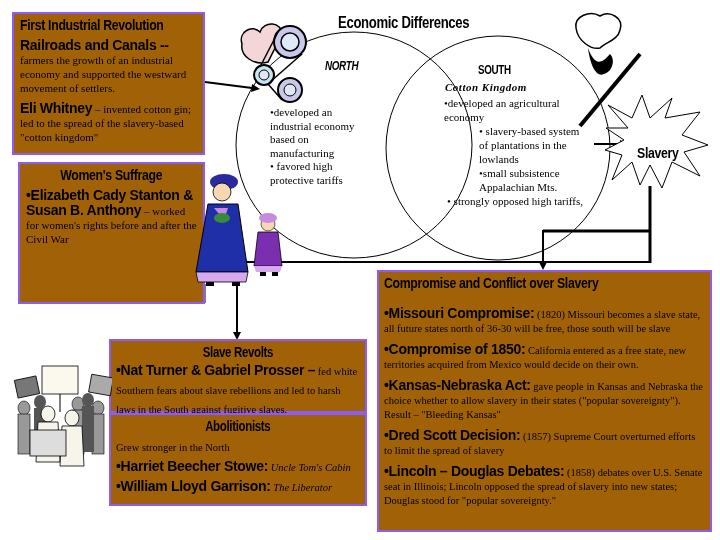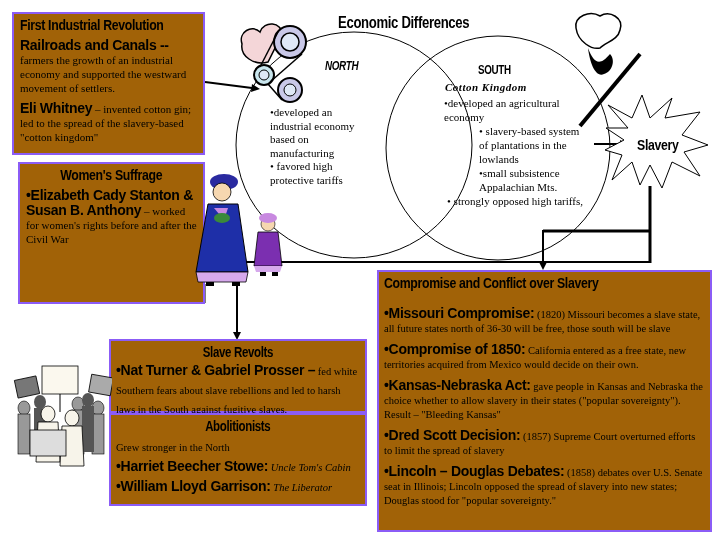--- a/index.html
+++ b/index.html
@@ -123,21 +123,21 @@
   <div>•developed an agricultural</div>
   <div>economy</div>
   <div style="padding-left:35px;">• slavery-based system</div>
   <div style="padding-left:35px;">of plantations in the</div>
   <div style="padding-left:35px;">lowlands</div>
   <div style="padding-left:35px;">•small subsistence</div>
   <div style="padding-left:35px;">Appalachian Mts.</div>
   <div style="padding-left:3px;">• strongly opposed high tariffs,</div>
 </div>
 
-<div class="abs" style="left:637px;top:136px;">
+<div class="abs" style="left:637px;top:144px;">
   <span class="hd" style="font-size:15px;">Slavery</span>
 </div>
 
 <div class="box" style="left:377px;top:270px;width:335px;height:262px;padding:2px 5px;">
   <div class="hd" style="font-size:15px;">Compromise and Conflict  over Slavery</div>
   <div class="t" style="margin-top:14px;font-size:10.5px;line-height:14px;">
     <p class="p"><span class="b">•Missouri Compromise:</span><span> (1820) Missouri becomes a slave state, all future states north of 36-30 will be free, those south will be slave</span></p>
     <p class="p"><span class="b">•Compromise of 1850:</span><span>  California entered as a free state, new territories acquired from Mexico would decide on their own.</span></p>
     <p class="p"><span class="b">•Kansas-Nebraska Act:</span><span>  gave people in Kansas and Nebraska the choice whether to allow slavery in their states ("popular sovereignty").  Result – "Bleeding Kansas"</span></p>
     <p class="p"><span class="b">•Dred Scott Decision:</span><span> (1857) Supreme Court overturned efforts to limit the spread of slavery</span></p>

